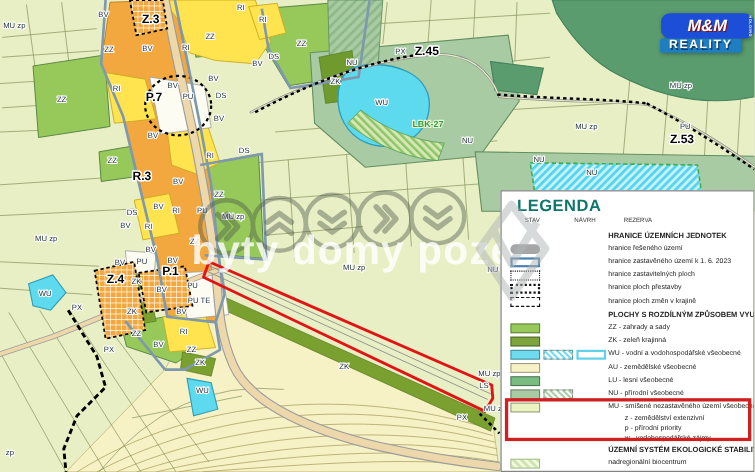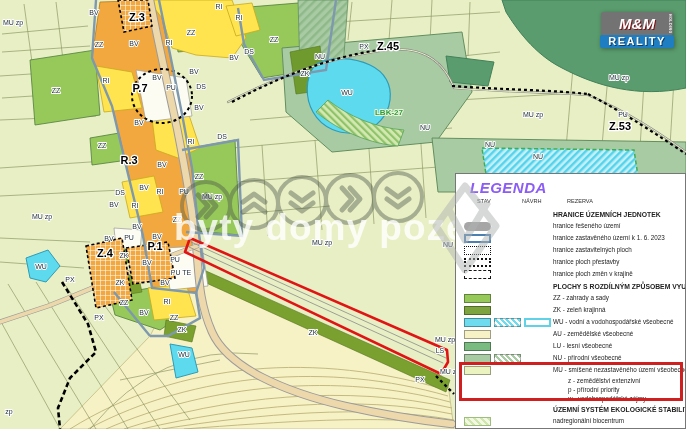--- a/index.html
+++ b/index.html
@@ -13,21 +13,21 @@
         stroke:#ffffff;stroke-width:2.6px;paint-order:stroke;stroke-linejoin:round;}
   .ml-g{font-family:"Liberation Sans",sans-serif;font-size:8px;font-weight:bold;fill:#2f9e3f;
         stroke:#eaf5d8;stroke-width:2px;paint-order:stroke;stroke-linejoin:round;}
   
   #wm-circles{position:absolute;left:0;top:0;z-index:2;pointer-events:none;}
   #wm-text{position:absolute;left:174px;top:207px;z-index:2;font-size:37px;font-weight:bold;
            letter-spacing:1px;color:rgba(255,255,255,.8);white-space:nowrap;pointer-events:none;}
   
   #legend{position:absolute;left:455px;top:173px;width:231px;height:256px;background:#fff;
           border:1px solid #777;box-sizing:border-box;z-index:3;overflow:hidden;}
-  #legend-title{font-size:15px;font-weight:bold;color:#8b5cf6;margin:5px 0 0 14px;letter-spacing:.5px;font-style:italic;}
+  #legend-title{font-size:15px;font-weight:bold;color:#0f766e;margin:5px 0 0 14px;letter-spacing:.5px;}
   #legend-cols{position:relative;height:12px;font-size:5.6px;color:#333;}
   #legend-cols span{position:absolute;top:2px;}
   .lc0{left:21px}.lc1{left:66px}.lc2{left:111px}
   .lrow{position:relative;height:12px;display:flex;align-items:center;}
   .lhead{height:12px;display:flex;align-items:center;font-size:6.8px;font-weight:bold;color:#111;padding-left:97px;}
   .ltxt{font-size:6.3px;color:#222;white-space:nowrap;}
   .swslot{position:absolute;top:1.5px;width:27px;height:9px;box-sizing:border-box;}
   .s0{left:8px}.s1{left:38px}.s2{left:68px}
   .lbl{position:absolute;left:97px;top:2px;}
   .sub{font-size:6.3px;color:#222;height:9px;line-height:9px;padding-left:112px;}
@@ -35,21 +35,21 @@
   .sw-blue{background:#fff;border:2px solid #4b80b0;}
   .sw-dot{border:1.5px dotted #111;}
   .sw-dot2{border:2px dotted #111;}
   .sw-dash{border:1.5px dashed #111;}
   .sw-outline{background:#fff;border:2.4px solid #5fd2e8;}
   #legend-redbox{position:absolute;left:3px;top:188px;width:224px;height:39px;
                  border:3px solid #cf1f1f;box-sizing:border-box;z-index:4;pointer-events:none;}
   #ghost{position:absolute;left:428px;top:178px;z-index:4;opacity:.5;pointer-events:none;}
   
   #logo{position:absolute;left:601px;top:12px;z-index:5;filter:drop-shadow(1px 1px 2px rgba(0,0,0,.35));}
-  #logo-top{position:relative;width:72px;height:23px;background:#737373;border-radius:2px;
+  #logo-top{position:relative;width:84px;height:23px;background:#1d4ed8;border-radius:8px;
             color:#fff;font-weight:bold;font-style:italic;font-size:15px;text-align:center;line-height:23px;
             text-shadow:1px 1px 0 #7e1013;}
   #logo-side{position:absolute;right:1px;top:2px;font-size:3.5px;font-style:normal;color:#fff;
              writing-mode:vertical-rl;letter-spacing:.5px;line-height:4px;text-shadow:none;}
   #logo-bottom{width:74px;height:13px;margin-left:-1px;background:#1f7dc2;border-radius:2px;
                color:#fff;font-weight:bold;font-size:11px;letter-spacing:1.5px;text-align:center;line-height:13px;
                text-shadow:1px 1px 0 #0d3e63;}
 </style>
 </head>
 <body>

